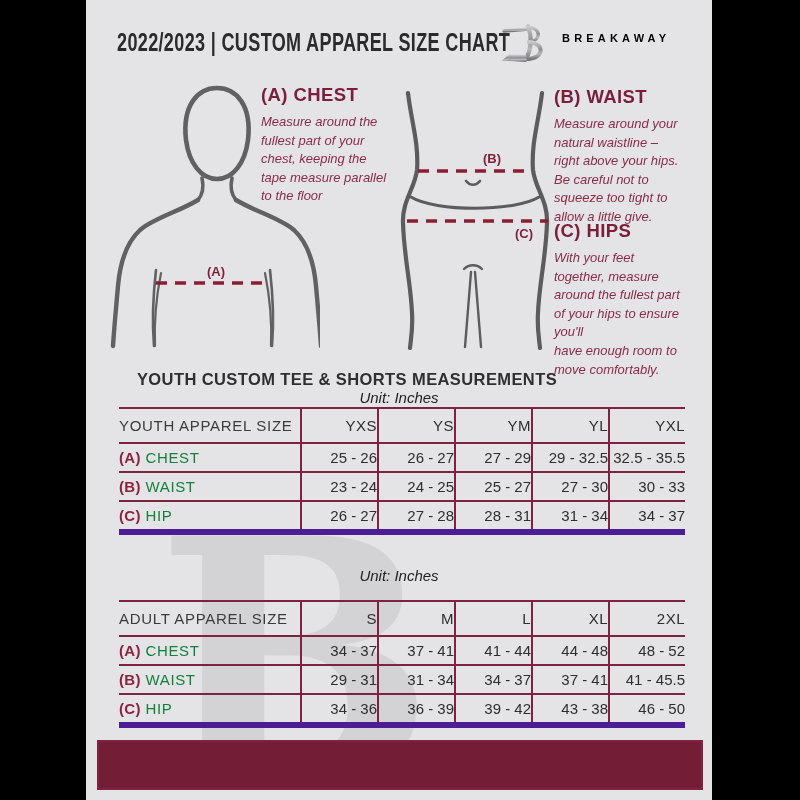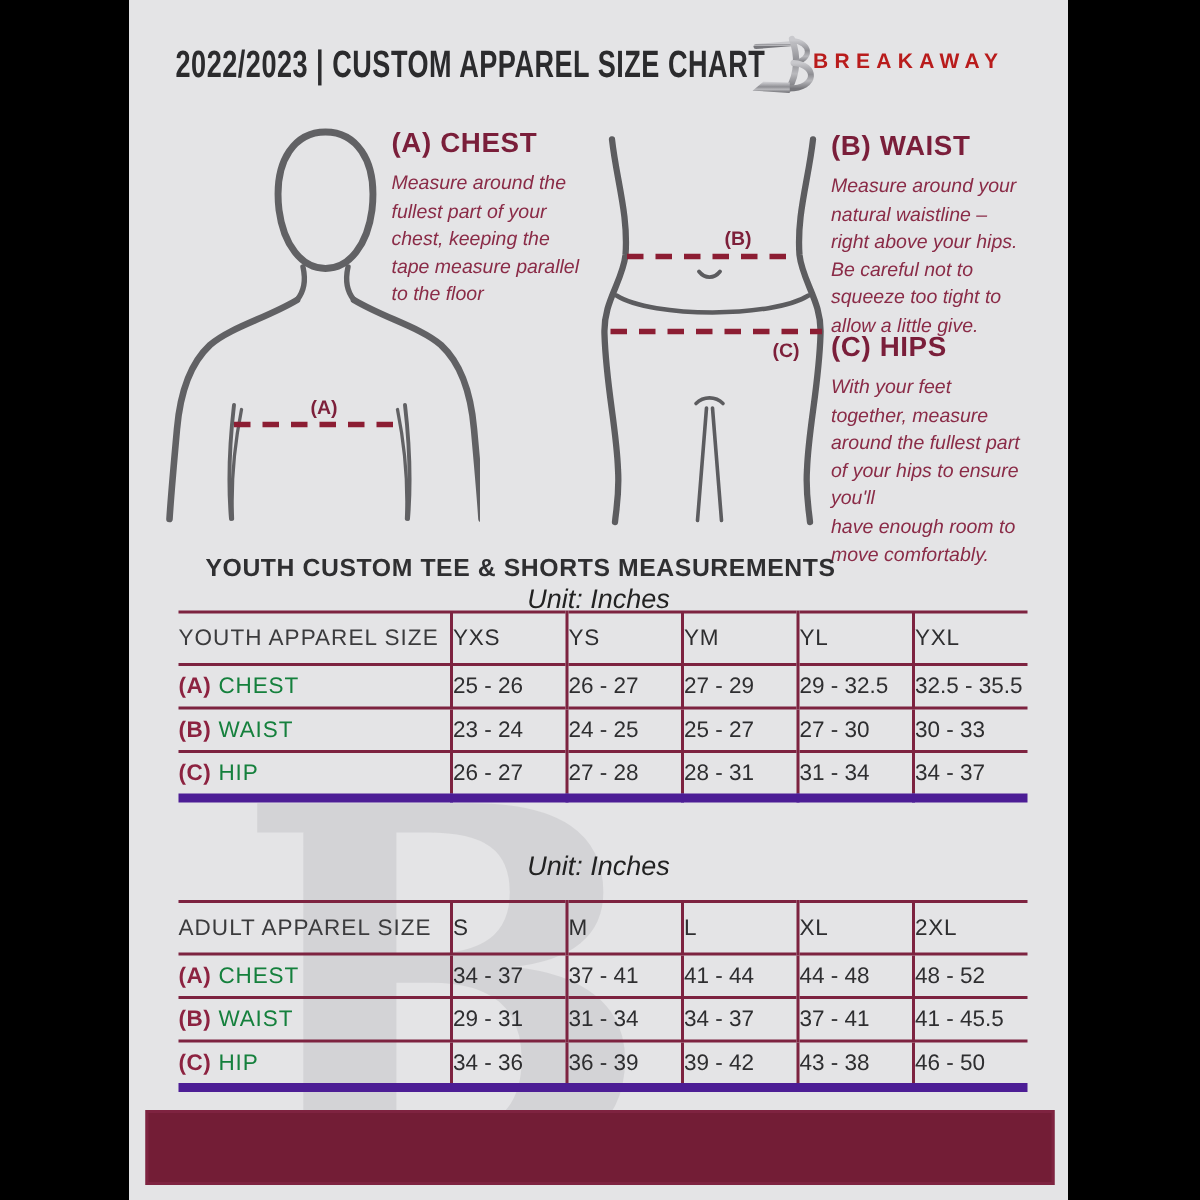--- a/index.html
+++ b/index.html
@@ -9,46 +9,46 @@
 
   
   .watermark{position:absolute;left:70px;top:520px;font-family:"DejaVu Serif",serif;
              font-weight:bold;font-size:330px;line-height:0.85;color:rgba(168,168,173,0.28);
              z-index:0;user-select:none;}
 
   
   .hdr-title{position:absolute;left:31px;top:29px;font-size:21.5px;font-weight:bold;
              color:#2b2b2d;white-space:nowrap;letter-spacing:0.4px;
              transform:scale(0.84,1.18);transform-origin:left top;z-index:2;}
-  .brand{position:absolute;left:456px;top:32px;font-size:14px;font-weight:bold;
-         letter-spacing:4.2px;color:#b91c1c;white-space:nowrap;z-index:2;}
+  .brand{position:absolute;left:476px;top:32px;font-size:11px;font-weight:bold;
+         letter-spacing:4.2px;color:#000000;white-space:nowrap;z-index:2;}
   .logo{position:absolute;left:410px;top:18px;z-index:2;}
 
   
   .fig{position:absolute;z-index:1;}
   .measure-block{position:absolute;z-index:2;width:160px;}
   .measure-heading{font-size:18.5px;font-weight:bold;color:#7a1e3a;letter-spacing:0.4px;}
   .measure-body{margin-top:7px;font-size:13px;font-style:italic;color:#8a2b47;
                 line-height:18.6px;white-space:pre-line;}
 
   
   .tbl-title{position:absolute;left:0;width:522px;text-align:center;font-size:16.5px;
              font-weight:bold;color:#2f2f31;letter-spacing:0.4px;z-index:2;}
-  .tbl-unit{position:absolute;left:0;width:626px;text-align:center;font-size:18px;
+  .tbl-unit{position:absolute;left:0;width:626px;text-align:center;font-size:15px;
             font-style:italic;color:#222;z-index:2;}
   table.size{position:absolute;left:33px;border-collapse:collapse;table-layout:fixed;
              width:558px;z-index:2;}
   table.size tr{border-top:2px solid #7d2340;}
   table.size{border-bottom:6px solid #4c1d95;}
   table.size td,table.size th{padding:0;font-weight:normal;}
   table.size .hrow td{height:33px;}
   table.size .drow td{height:27px;}
   td.lbl{width:181px;text-align:left;padding-left:14px;font-size:15px;color:#3b3b3d;
          letter-spacing:0.7px;}
-  td.val{width:75px;text-align:left;border-left:2px solid #7d2340;font-size:15px;color:#2e2e30;}
+  td.val{width:75px;text-align:right;border-left:2px solid #7d2340;font-size:15px;color:#2e2e30;}
   .size-head{font-weight:bold;color:#222;letter-spacing:0.5px;}
   .row-prefix{color:#8c2240;font-weight:bold;letter-spacing:0.3px;}
   .row-name{color:#15803d;letter-spacing:0.6px;}
 
   
   .footer-bar{position:absolute;left:11px;top:740px;width:602px;height:46px;
               background:#731d36;border:2px solid #7e2340;z-index:3;}
 
   svg text{font-family:"Liberation Sans",sans-serif;}
 </style>

